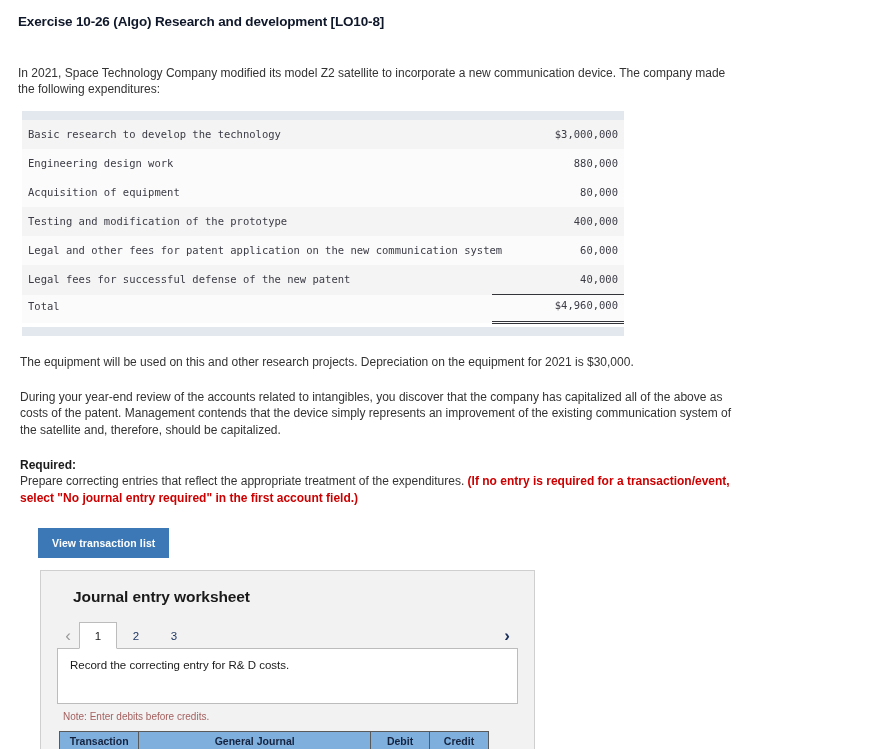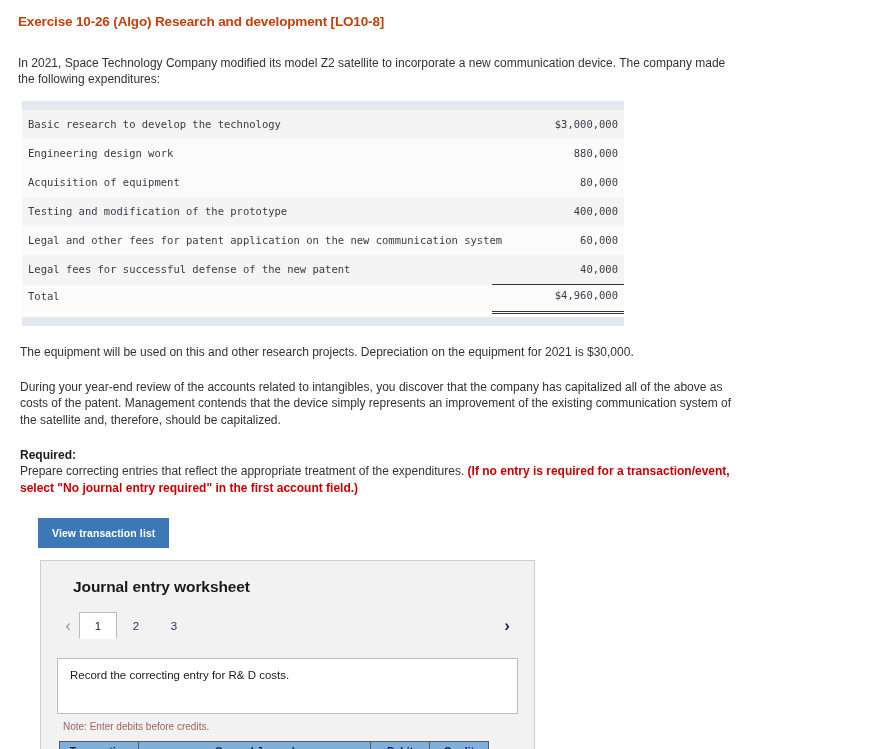--- a/index.html
+++ b/index.html
@@ -18,23 +18,23 @@
 
   .page {
     padding: 14px 18px 0 18px;
     box-sizing: border-box;
     width: 869px;
   }
 
   .exercise-title {
     font-size: 13.5px;
     font-weight: bold;
-    color: #c2410c;
+    color: #0f172a;
     letter-spacing: -0.15px;
-    margin: 0 0 26px 0;
+    margin: 0 0 36px 0;
   }
 
   .intro-text {
     font-size: 12px;
     line-height: 16px;
     color: #333333;
     max-width: 722px;
     margin: 0 0 14px 0;
   }
 
@@ -197,21 +197,20 @@
   .instr-box {
     background: #ffffff;
     border: 1px solid #bcbcbc;
     height: 56px;
     box-sizing: border-box;
     padding: 10px 12px;
     font-size: 11.5px;
     color: #1a1a1a;
     position: relative;
     z-index: 1;
-    margin-top: 20px;
   }
   .note-line {
     font-size: 10px;
     color: #a4615f;
     margin: 7px 0 9px 6px;
   }
 
   
   table.journal {
     border-collapse: collapse;

